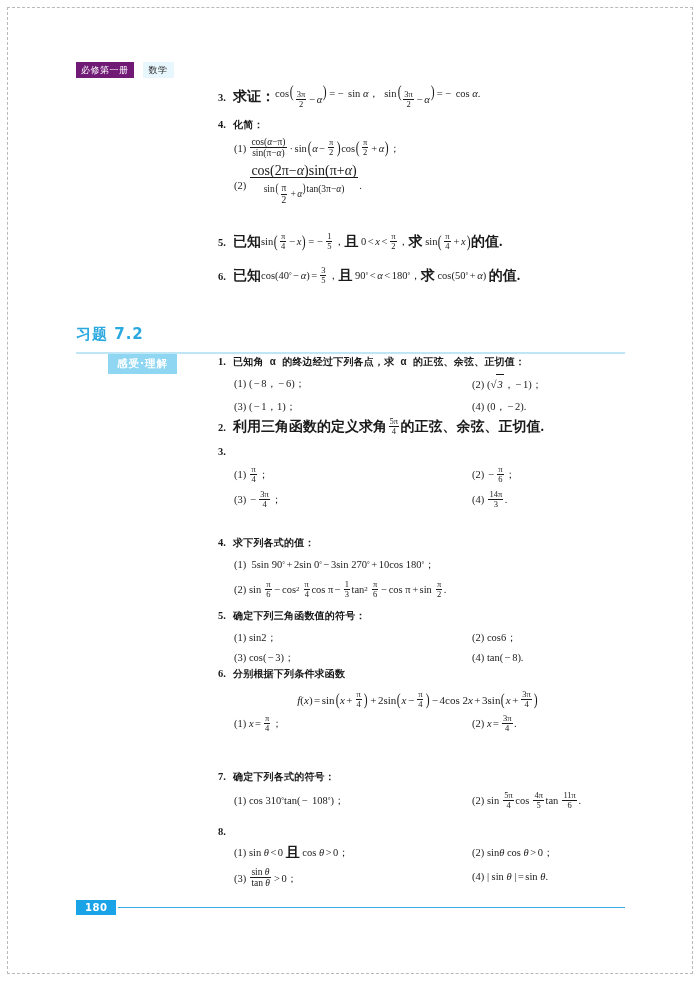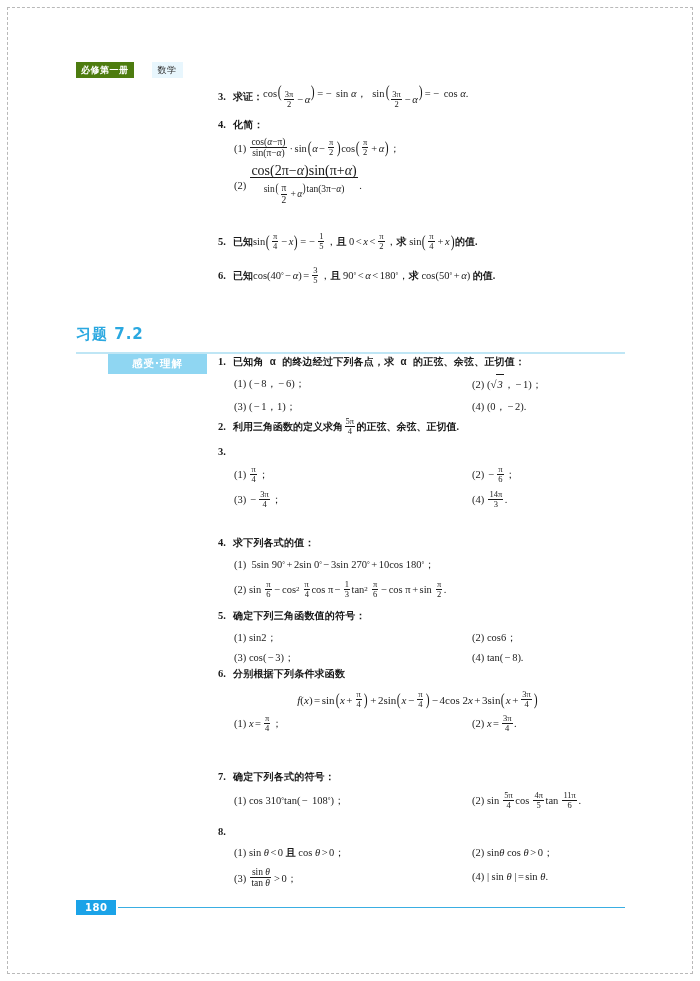--- a/index.html
+++ b/index.html
@@ -30,37 +30,37 @@
   
   #running-head {
     position: absolute;
     left: 76px;
     top: 62px;
     display: flex;
     align-items: stretch;
     height: 16px;
   }
   .rh-book {
-    background: #4d7c0f;
+    background: #701a75;
     color: #ffffff;
     font-family: "DejaVu Sans", "Liberation Sans", sans-serif;
     font-size: 9px;
     line-height: 16px;
     padding: 0 5px;
     letter-spacing: 0.5px;
-    font-weight: bold;
+    font-weight: normal;
   }
   .rh-subject {
     background: #e8f6fd;
     color: #2b2b2b;
     font-family: "DejaVu Sans", "Liberation Sans", sans-serif;
     font-size: 9px;
     line-height: 16px;
     padding: 0 6px;
-    margin-left: 18px;
+    margin-left: 9px;
     letter-spacing: 0.5px;
   }
 
   
   .prob-list {
     position: absolute;
     left: 218px;
     width: 400px;
   }
   .prob {
@@ -101,32 +101,32 @@
 
   .mathline {
     font-family: "Liberation Serif", "DejaVu Serif", serif;
     font-size: 10.5px;
     white-space: nowrap;
     display: inline-flex;
     align-items: center;
   }
   .mathline .cn {
     font-family: Liberation Serif, serif;
-    font-size: 10px;
+    font-size: 14px;
     font-weight: bold;
   }
   .op { padding: 0 1.5px; }
   .fn { font-style: normal; }
   .var { font-style: italic; }
 
   
   .frac {
     display: inline-flex;
     flex-direction: column;
-    align-items: flex-end;
+    align-items: flex-start;
     vertical-align: middle;
     margin: 0 1.5px;
     position: relative;
     top: -0.5px;
   }
   .frac .num {
     font-size: 8.5px;
     line-height: 9px;
     padding: 0 1px;
   }
@@ -191,21 +191,21 @@
   #category-badge {
     position: absolute;
     left: 108px;
     top: 354px;
     background: #8fd6f2;
     color: #ffffff;
     font-family: "DejaVu Sans", "Liberation Sans", sans-serif;
     font-size: 10.5px;
     font-weight: bold;
     letter-spacing: 1px;
-    padding: 3px 24px;
+    padding: 3px 9px;
   }
 
   
   .display-eq {
     text-align: center;
     margin: 7px 0 5px 0;
     font-size: 11px;
   }
   .display-eq .mathline { font-size: 11px; }
 

